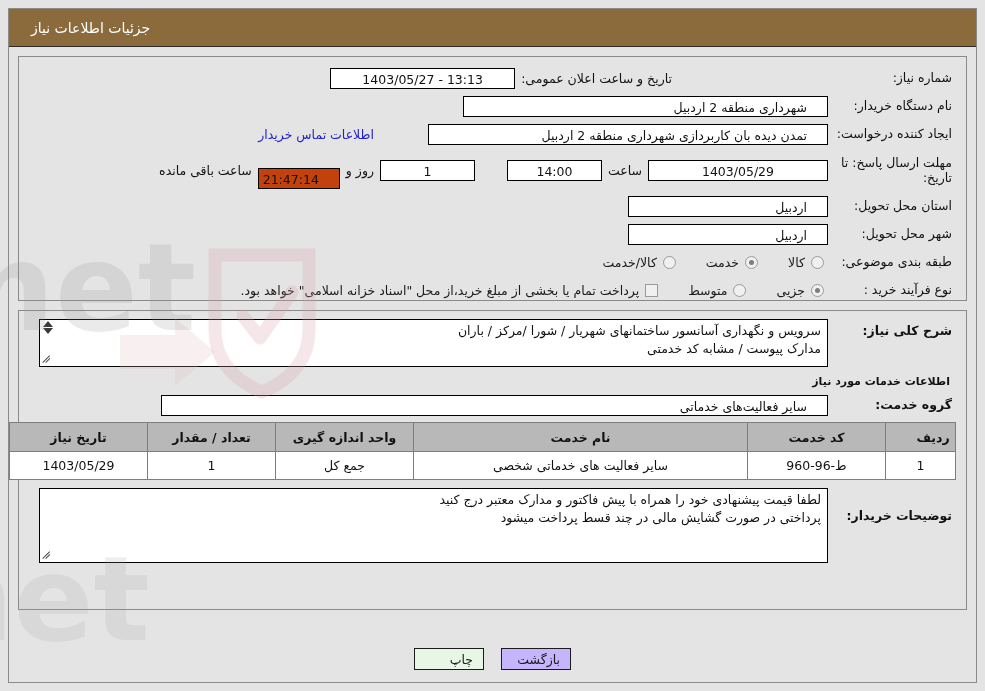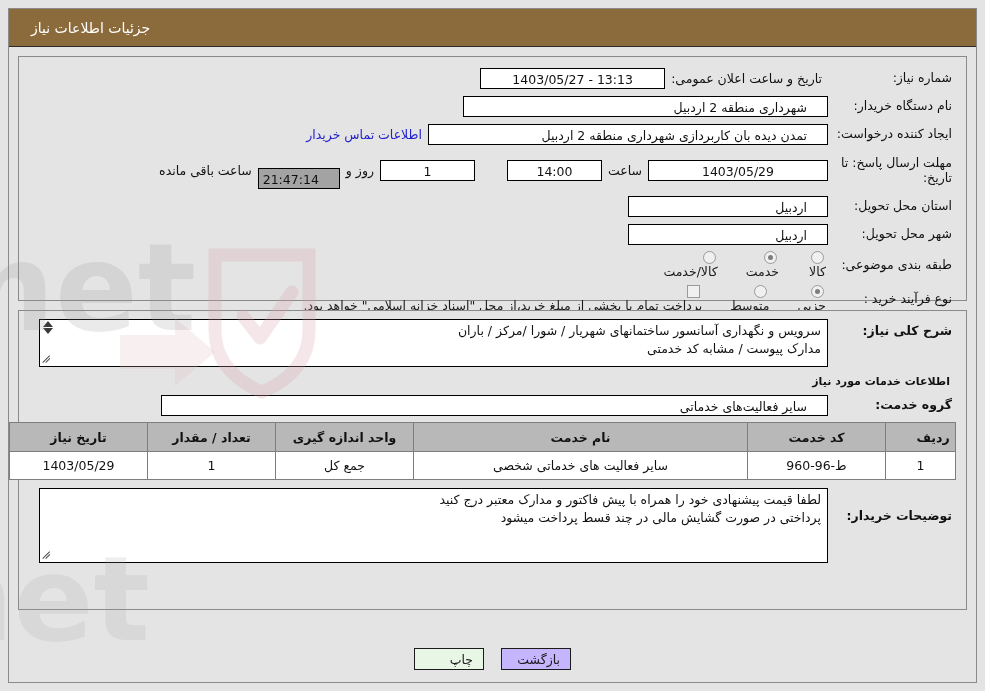--- a/index.html
+++ b/index.html
@@ -94,22 +94,22 @@
     height: 21px;
     line-height: 21px;
     box-sizing: border-box;
     padding: 0 20px;
     font-size: 12.5px;
     text-align: center;
     overflow: hidden;
     white-space: nowrap;
     color: #111;
   }
-  .fld.rightalign { text-align: right; }
-  .fld.yellow { background: #a3a3a3; margin-top: 17px; }
+  .fld.rightalign { text-align: right; margin-left: 48px; }
+  .fld.yellow { background: #c2410c; margin-top: 17px; }
 
   .plain { font-size: 12.5px; color: #111; padding: 0 6px; white-space: nowrap; }
   .link  { font-size: 12.5px; color: #2222cc; white-space: nowrap; padding: 0 6px; }
 
   
   .w-need    { width: 223px; }
   .w-org     { width: 365px; }
   .w-req     { width: 400px; }
   .w-date    { width: 180px; }
   .w-time    { width: 95px; }
@@ -140,21 +140,21 @@
   }
   .cbox {
     display: inline-block;
     width: 13px; height: 13px;
     border: 1px solid #9a9a9a;
     background: #f0f0f0;
     box-sizing: border-box;
     vertical-align: middle;
     margin: 0 4px;
   }
-  .radio-grp { display: inline-flex; margin-left: 26px; flex-direction: column; }
+  .radio-grp { display: inline-flex; align-items: center; margin-left: 26px; }
   .radio-grp .rtxt { font-size: 12.5px; padding-right: 2px; }
 
   
   .ta-wrap {
     position: relative;
     background: #ffffff;
     border: 1px solid #000000;
     box-sizing: border-box;
     overflow: hidden;
   }
@@ -293,21 +293,21 @@
 <div class="page">
 
   <div class="titlebar">
     <div class="title">جزئیات اطلاعات نیاز</div>
   </div>
 
   <div class="panel top">
 
     <div class="row">
       <div class="lbl">شماره نیاز:</div>
-      <div class="plain" style="">تاریخ و ساعت اعلان عمومی:</div>
+      <div class="plain" style="margin-right:150px;">تاریخ و ساعت اعلان عمومی:</div>
       <div class="fld w-anndate">13:13 - 1403/05/27</div>
     </div>
 
     <div class="row">
       <div class="lbl">نام دستگاه خریدار:</div>
       <div class="fld w-org rightalign">شهرداری منطقه 2 اردبیل</div>
     </div>
 
     <div class="row">
       <div class="lbl">ایجاد کننده درخواست:</div>

